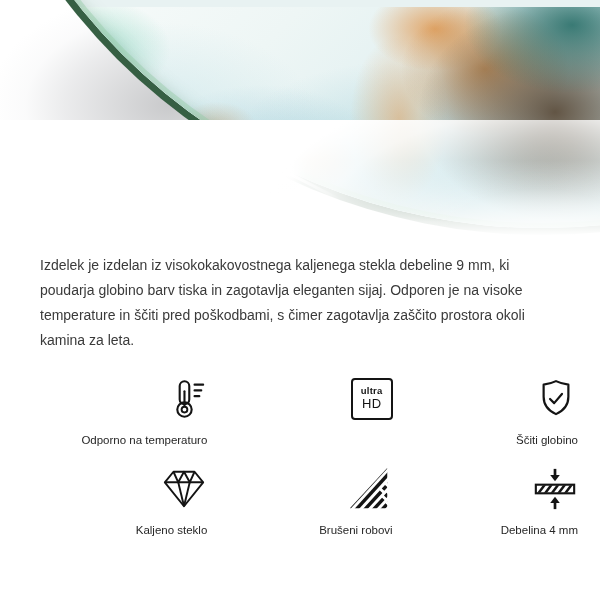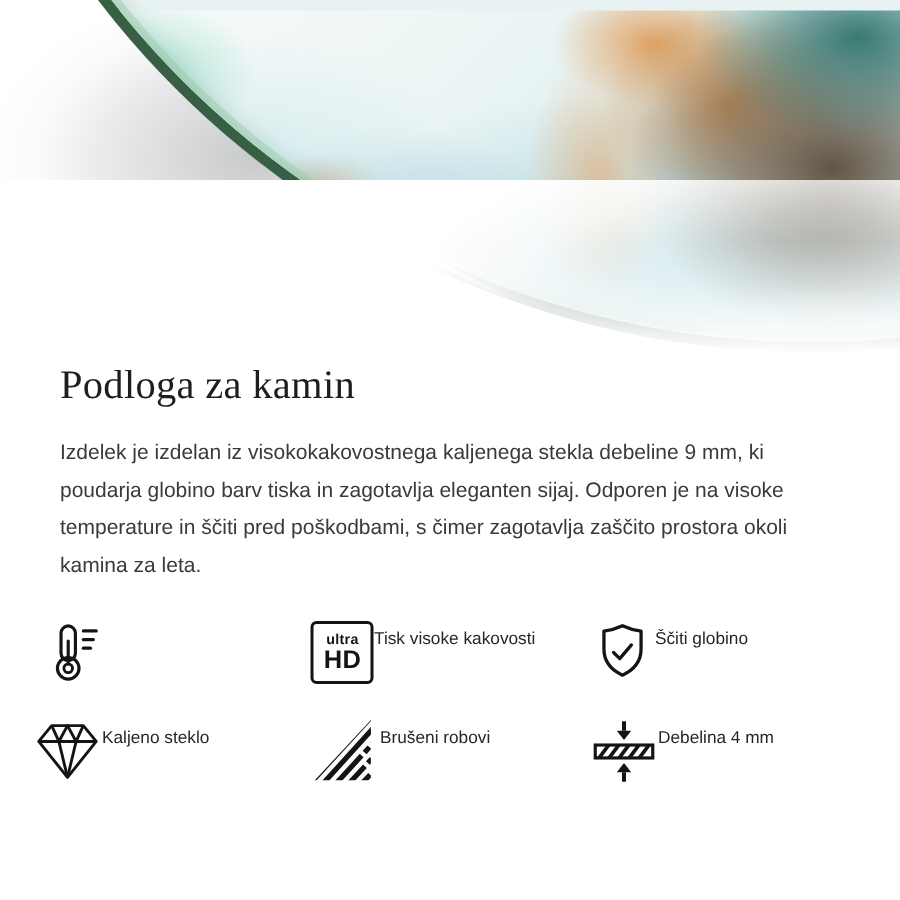--- a/index.html
+++ b/index.html
@@ -71,30 +71,30 @@
   .desc{
     margin:15px 40px 0 40px;max-width:522px;
     font-size:14px;line-height:25px;color:#3a3a3a;
   }
 
   
   .features{
     display:grid;grid-template-columns:repeat(3,1fr);
     padding:0 22px;margin-top:21px;row-gap:16px;
   }
-  .feature{display:flex;align-items:flex-start;}
+  .feature{display:flex;flex-direction:column;align-items:flex-end;}
   .icon-box{height:50px;display:flex;align-items:center;justify-content:center;}
   .feature .label{margin-top:9px;font-size:11.5px;color:#262626;line-height:15px;white-space:nowrap;}
   .icon-svg{display:block;}
   .uhd-box{
     width:42px;height:42px;box-sizing:border-box;border:2.5px solid #141414;border-radius:4px;
     display:flex;flex-direction:column;align-items:center;justify-content:center;color:#141414;
   }
   .uhd-top{font-size:9.5px;font-weight:600;line-height:10px;letter-spacing:.2px;}
-  .uhd-bottom{font-size:17px;font-weight:700;line-height:16px;letter-spacing:.3px;}
+  .uhd-bottom{font-size:13px;font-weight:400;line-height:16px;letter-spacing:.3px;}
 </style>
 </head>
 <body>
 
 <div class="page">
 
   <div class="hero">
     <div class="disc-shadow"></div>
     <div class="disc">
       <div class="art"></div>
@@ -102,49 +102,48 @@
     </div>
     <div class="sparkle">
       <div class="ray-long"></div>
       <div class="ray-short"></div>
       <div class="core"></div>
     </div>
     <div class="hero-fade"></div>
   </div>
 
   <h1 class="title">
-    <span>Podloga za kamin</span>
   </h1>
 
   <p class="desc">Izdelek je izdelan iz visokokakovostnega kaljenega stekla debeline 9 mm, ki poudarja globino barv tiska in zagotavlja eleganten sijaj. Odporen je na visoke temperature in ščiti pred poškodbami, s čimer zagotavlja zaščito prostora okoli kamina za leta.</p>
 
   <div class="features">
 
     <div class="feature">
       <div class="icon-box">
         <svg class="icon-svg" width="46" height="46" viewBox="0 0 48 48" fill="none" stroke="#141414" stroke-width="2.2" stroke-linecap="round">
           <rect x="19.5" y="5.5" width="10" height="24" rx="5"></rect>
           <circle cx="24.5" cy="35" r="7.5"></circle>
           <circle cx="24.5" cy="35" r="3" stroke-width="2"></circle>
           <line x1="24.5" y1="16" x2="24.5" y2="31"></line>
           <line x1="35" y1="9" x2="44" y2="9"></line>
           <line x1="35" y1="15" x2="42" y2="15"></line>
           <line x1="35" y1="21" x2="40" y2="21"></line>
         </svg>
       </div>
+      <span class="label">Odporno na temperaturo</span>
     </div>
 
     <div class="feature">
       <div class="icon-box">
         <div class="uhd-box">
           <span class="uhd-top">ultra</span>
           <span class="uhd-bottom">HD</span>
         </div>
       </div>
-      <span class="label">Tisk visoke kakovosti</span>
     </div>
 
     <div class="feature">
       <div class="icon-box">
         <svg class="icon-svg" width="44" height="44" viewBox="0 0 48 48" fill="none" stroke="#141414" stroke-width="2.4" stroke-linecap="round" stroke-linejoin="round">
           <path d="M24 4.5c4.2 2 9 3.3 13.5 3.9v13.1c0 9.3-6.1 15.6-13.5 19-7.4-3.4-13.5-9.7-13.5-19V8.4C15 7.8 19.8 6.5 24 4.5z"></path>
           <polyline points="17.5,24 22,28.5 30.5,18.5"></polyline>
         </svg>
       </div>
       <span class="label">Ščiti globino</span>

